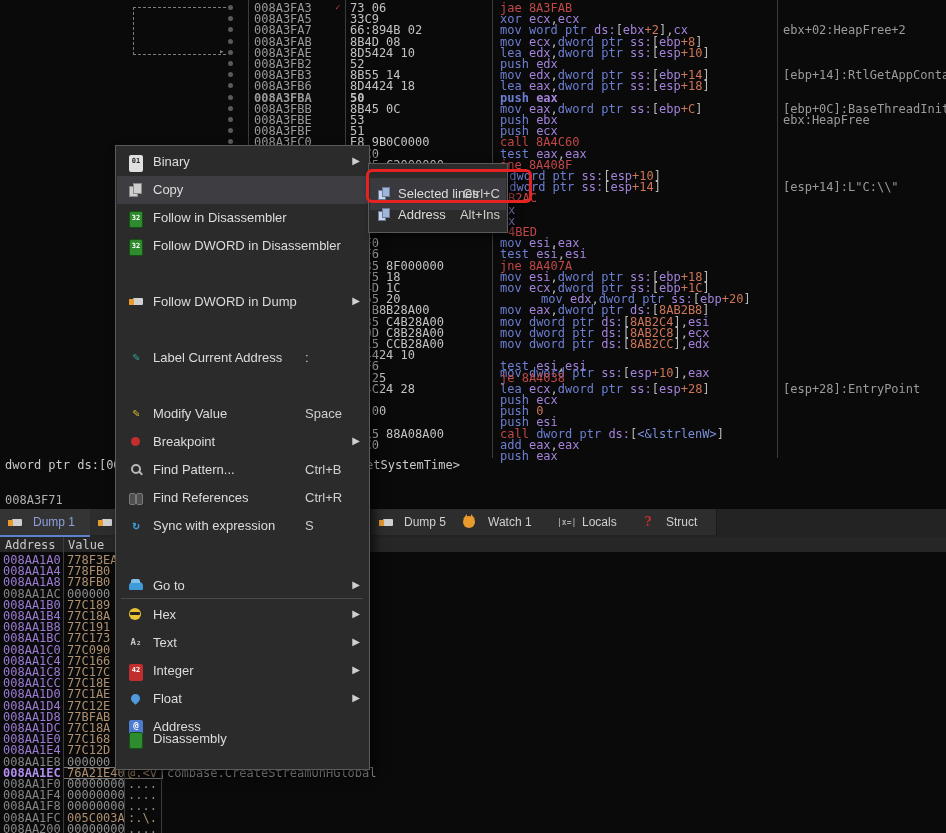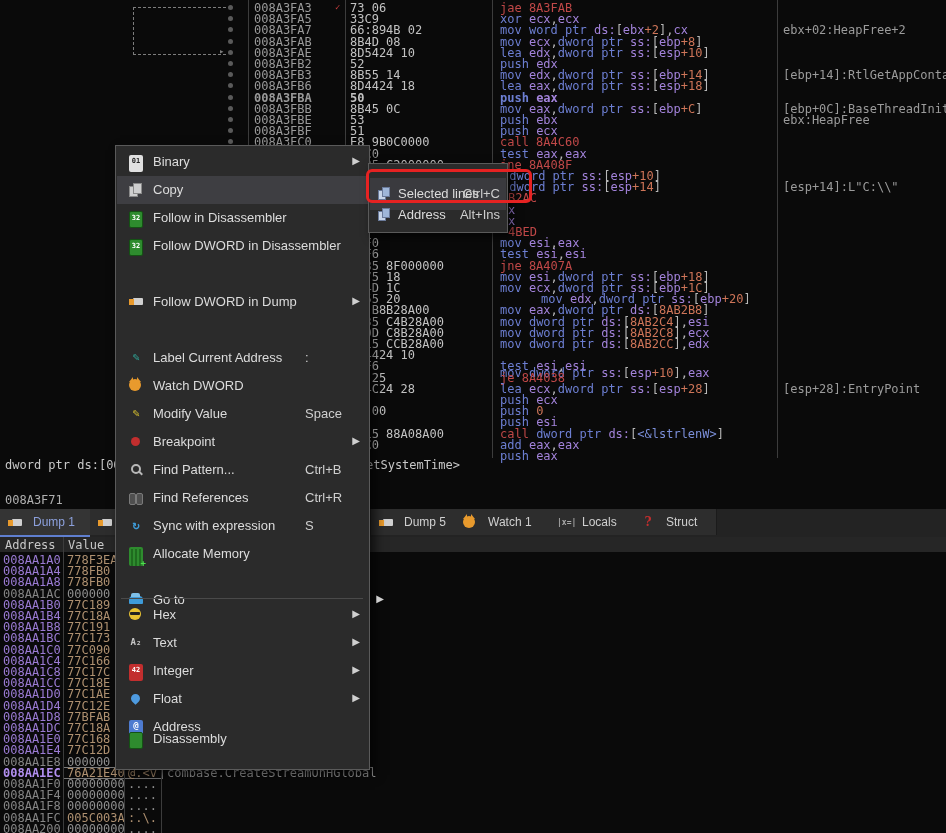--- a/index.html
+++ b/index.html
@@ -483,24 +483,20 @@
       <div class="mitem" style="top:142px;">
         <div class="ic ic-truck"></div>
         <div class="mlabel">Follow DWORD in Dump</div>
         <div class="marrow">▶</div>
       </div>
       <div class="mitem" style="top:198px;">
         <div class="ic ic-pencil-teal">✎</div>
         <div class="mlabel">Label Current Address</div>
         <div class="mshort">:</div>
       </div>
-      <div class="mitem" style="top:226px;">
-        <div class="ic ic-cat"></div>
-        <div class="mlabel">Watch DWORD</div>
-      </div>
       <div class="mitem" style="top:254px;">
         <div class="ic ic-pencil-yellow">✎</div>
         <div class="mlabel">Modify Value</div>
         <div class="mshort">Space</div>
       </div>
       <div class="mitem" style="top:282px;">
         <div class="ic ic-dot-red"></div>
         <div class="mlabel">Breakpoint</div>
         <div class="marrow">▶</div>
       </div>
@@ -512,25 +508,21 @@
       <div class="mitem" style="top:310px;">
         <div class="ic ic-magnify"></div>
         <div class="mlabel">Find Pattern...</div>
         <div class="mshort">Ctrl+B</div>
       </div>
       <div class="mitem" style="top:366px;">
         <div class="ic ic-sync">↻</div>
         <div class="mlabel">Sync with expression</div>
         <div class="mshort">S</div>
       </div>
-      <div class="mitem" style="top:394px;">
-        <div class="ic ic-ram-plus"></div>
-        <div class="mlabel">Allocate Memory</div>
-      </div>
-      <div class="mitem" style="top:440px;padding-left:24px;">
+      <div class="mitem" style="top:426px;">
         <div class="ic ic-car"></div>
         <div class="mlabel">Go to</div>
         <div class="marrow">▶</div>
       </div>
       <div class="msep" style="top:452px;"></div>
       <div class="mitem" style="top:455px;">
         <div class="ic ic-smiley"></div>
         <div class="mlabel">Hex</div>
         <div class="marrow">▶</div>
       </div>

